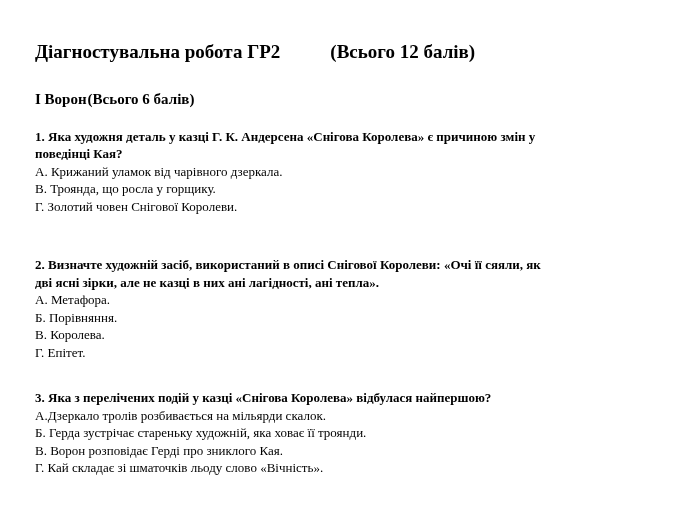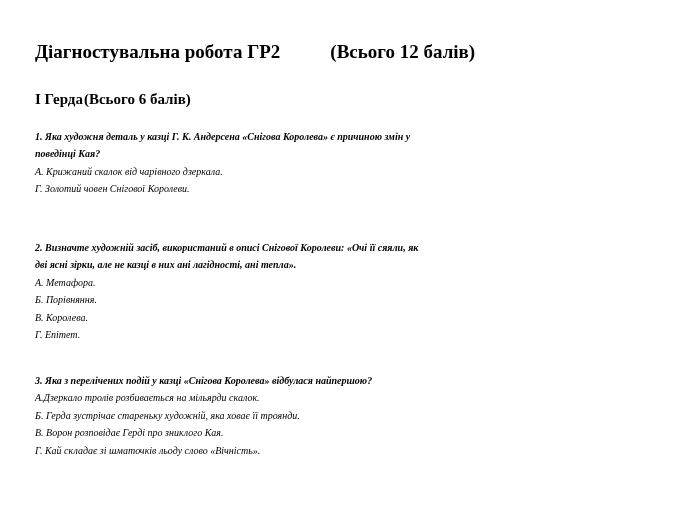--- a/index.html
+++ b/index.html
@@ -39,48 +39,48 @@
     margin: 0 0 19px 0;
     white-space: nowrap;
   }
   .section-heading .points {
     margin-left: 1px;
   }
   .question {
     margin: 0;
   }
   .question .line {
-    font-size: 10px;
+    font-size: 13px;
     line-height: 17.5px;
     white-space: nowrap;
-    font-style: italic;
   }
   .question .prompt-line {
     font-weight: bold;
   }
   .q-gap-1 { margin-bottom: 26px; }
   .q-gap-2 { margin-bottom: 28px; margin-top: 41px; }
 </style>
 </head>
 <body>
 
 <div class="page">
 
   <h1 class="doc-title">
     <span>Діагностувальна робота ГР2</span><span class="points">(Всього 12 балів)</span>
   </h1>
 
   <div class="section-heading">
-    <span>І Герда</span><span class="points">(Всього 6 балів)</span>
+    <span>І Ворон</span><span class="points">(Всього 6 балів)</span>
   </div>
 
   <div class="question q-gap-1">
     <div class="line prompt-line">1. Яка художня деталь у казці Г. К. Андерсена «Снігова Королева» є причиною змін у</div>
     <div class="line prompt-line">поведінці Кая?</div>
-    <div class="line">А. Крижаний скалок від чарівного дзеркала.</div>
+    <div class="line">А. Крижаний уламок від чарівного дзеркала.</div>
+    <div class="line">В. Троянда, що росла у горщику.</div>
     <div class="line">Г. Золотий човен Снігової Королеви.</div>
   </div>
 
   <div class="question q-gap-2">
     <div class="line prompt-line">2. Визначте художній засіб, використаний в описі Снігової Королеви: «Очі її сяяли, як</div>
     <div class="line prompt-line">дві ясні зірки, але не казці в них ані лагідності, ані тепла».</div>
     <div class="line">А. Метафора.</div>
     <div class="line">Б. Порівняння.</div>
     <div class="line">В. Королева.</div>
     <div class="line">Г. Епітет.</div>

